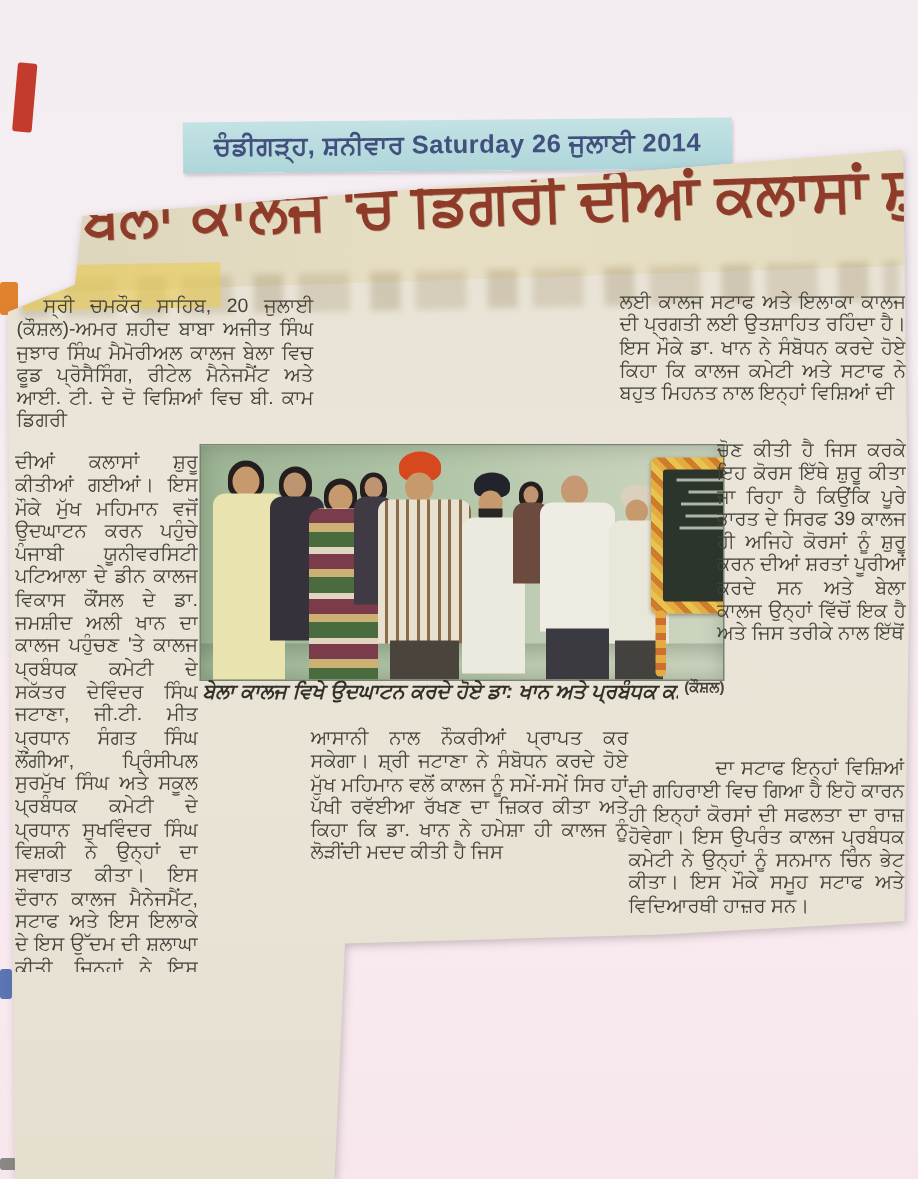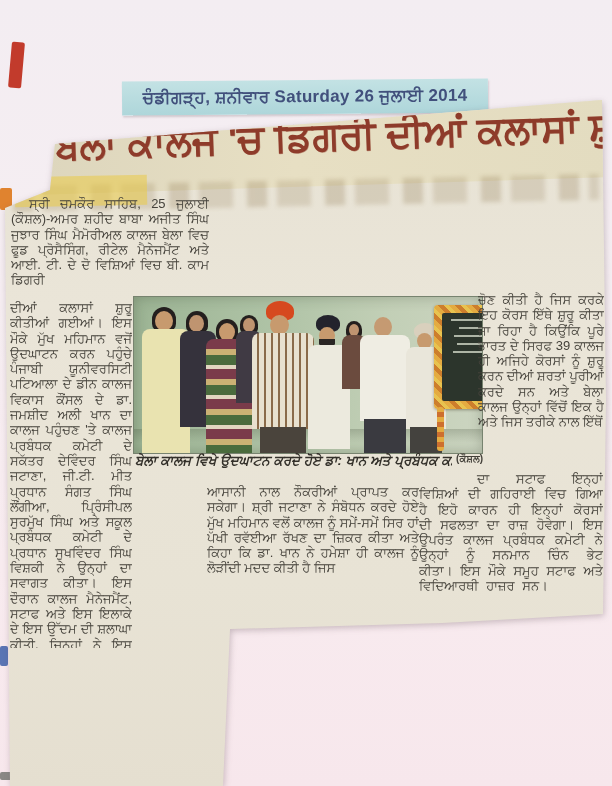--- a/index.html
+++ b/index.html
@@ -50,21 +50,21 @@
 
   
   .bt{position:absolute;font-size:13px;line-height:15.3px;color:#45423b;text-align:justify;overflow:hidden;
       word-break:break-word;}
   .c1t{left:6px;top:96px;width:198px;height:104px;text-indent:18px;}
   .c2t{left:206px;top:95px;width:201px;height:104px;}
   .c3t{left:408px;top:93px;width:191px;height:100px;}
   .c1m{left:5px;top:200px;width:122px;height:348px;}
   .c3m{left:473px;top:192px;width:126px;height:190px;}
   .c2b{left:202px;top:384px;width:212px;height:124px;}
-  .c3b{left:414px;top:372px;width:184px;height:138px;text-indent:58px;font-family:Liberation Mono, monospace;}
+  .c3b{left:414px;top:404px;width:184px;height:138px;text-indent:58px;}
   .c1b{left:6px;top:548px;width:205px;height:134px;}
 
   
   .photo{position:absolute;left:128px;top:196px;width:348px;height:156px;overflow:hidden;
     border:1px solid #77836f;background:linear-gradient(92deg,#9cb494 0%,#afc3a6 40%,#c2cfb6 72%,#ccd5c1 100%);
     box-shadow:inset 0 0 14px rgba(30,40,25,.25);}
   .photo .floorline{position:absolute;left:0;right:0;bottom:10px;height:14px;background:linear-gradient(180deg,rgba(70,80,60,.25),rgba(70,80,60,0));}
   .person{position:absolute;}
   .head{position:absolute;border-radius:50%;background:#c79a6e;}
   .hair{position:absolute;border-radius:50% 50% 30% 30%;background:#241f1e;}
@@ -101,21 +101,22 @@
   </div>
 
   <div class="clip-wrap">
     <div class="clipping">
 
       <div class="headline-band"></div>
       <div class="headline">ਬੇਲਾ ਕਾਲਜ 'ਚ ਡਿਗਰੀ ਦੀਆਂ ਕਲਾਸਾਂ ਸ਼ੁਰੂ</div>
       <div class="ghost-strip"></div>
       <div class="yellow-bit"></div>
 
-      <div class="bt c1t">ਸ੍ਰੀ ਚਮਕੌਰ ਸਾਹਿਬ, 25 ਜੁਲਾਈ (ਕੌਸ਼ਲ)-ਅਮਰ ਸ਼ਹੀਦ ਬਾਬਾ ਅਜੀਤ ਸਿੰਘ ਜੁਝਾਰ ਸਿੰਘ ਮੈਮੋਰੀਅਲ ਕਾਲਜ ਬੇਲਾ ਵਿਚ ਫੂਡ ਪ੍ਰੋਸੈਸਿੰਗ, ਰੀਟੇਲ ਮੈਨੇਜਮੈਂਟ ਅਤੇ ਆਈ. ਟੀ. ਦੇ ਦੋ ਵਿਸ਼ਿਆਂ ਵਿਚ ਬੀ. ਕਾਮ ਡਿਗਰੀ</div>
+      <div class="bt c1t">ਸ੍ਰੀ ਚਮਕੌਰ ਸਾਹਿਬ, 20 ਜੁਲਾਈ (ਕੌਸ਼ਲ)-ਅਮਰ ਸ਼ਹੀਦ ਬਾਬਾ ਅਜੀਤ ਸਿੰਘ ਜੁਝਾਰ ਸਿੰਘ ਮੈਮੋਰੀਅਲ ਕਾਲਜ ਬੇਲਾ ਵਿਚ ਫੂਡ ਪ੍ਰੋਸੈਸਿੰਗ, ਰੀਟੇਲ ਮੈਨੇਜਮੈਂਟ ਅਤੇ ਆਈ. ਟੀ. ਦੇ ਦੋ ਵਿਸ਼ਿਆਂ ਵਿਚ ਬੀ. ਕਾਮ ਡਿਗਰੀ</div>
+      <div class="bt c3t">ਲਈ ਕਾਲਜ ਸਟਾਫ ਅਤੇ ਇਲਾਕਾ ਕਾਲਜ ਦੀ ਪ੍ਰਗਤੀ ਲਈ ਉਤਸ਼ਾਹਿਤ ਰਹਿੰਦਾ ਹੈ। ਇਸ ਮੌਕੇ ਡਾ. ਖਾਨ ਨੇ ਸੰਬੋਧਨ ਕਰਦੇ ਹੋਏ ਕਿਹਾ ਕਿ ਕਾਲਜ ਕਮੇਟੀ ਅਤੇ ਸਟਾਫ ਨੇ ਬਹੁਤ ਮਿਹਨਤ ਨਾਲ ਇਨ੍ਹਾਂ ਵਿਸ਼ਿਆਂ ਦੀ</div>
 
       <div class="photo">
         <div class="floorline"></div>
 
         <div class="person" style="left:4px;top:10px;width:56px;height:146px;">
           <div class="hair" style="left:14px;top:0;width:24px;height:24px;"></div>
           <div class="head" style="left:17px;top:4px;width:18px;height:20px;"></div>
           <div class="torso" style="left:4px;top:22px;width:48px;height:124px;background:#e9e3b0;"></div>
         </div>
 

